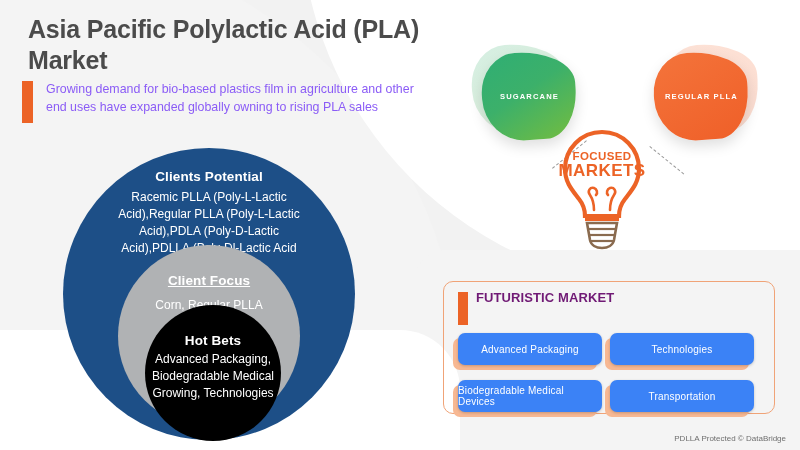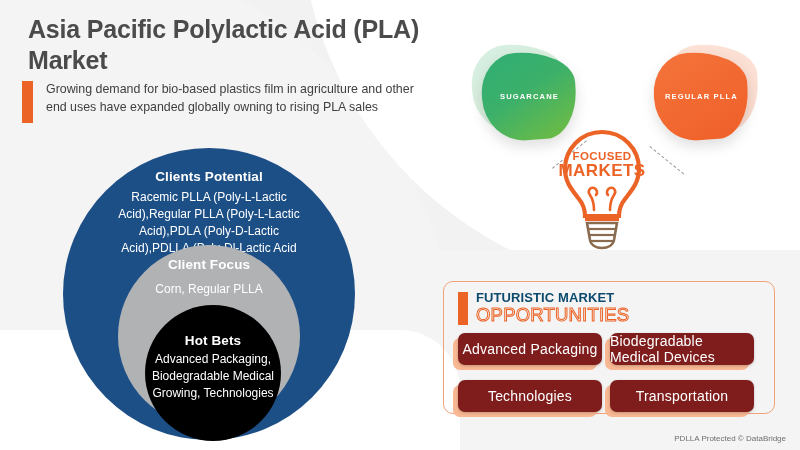--- a/index.html
+++ b/index.html
@@ -58,21 +58,21 @@
     color:#4b4b4b;letter-spacing:-0.2px;
   }
   .subtitle-wrap{
     position:absolute;left:22px;top:80px;width:400px;
     display:flex;align-items:flex-start;
   }
   .accent-bar{
     width:11px;height:42px;background:#ec6326;flex:0 0 auto;margin-top:1px;
   }
   .subtitle{
-    margin-left:13px;font-size:12.4px;line-height:1.47;color:#404040;
+    margin-left:13px;font-size:12.4px;line-height:1.47;color:#8b5cf6;
   }
 
   
   .circle{
     position:absolute;border-radius:50%;
     display:flex;flex-direction:column;align-items:center;
     text-align:center;color:#ffffff;
   }
   .c-outer{
     left:63px;top:148px;width:292px;height:292px;
@@ -83,21 +83,21 @@
     background:#b0b2b4;
   }
   .c-inner{
     left:145px;top:305px;width:136px;height:136px;
     background:#000000;
   }
   .c-title{font-size:13.5px;font-weight:bold;letter-spacing:0.1px;text-align:right;}
   .c-sub{font-size:12px;line-height:1.42;font-weight:normal;}
   .c-outer .c-title{margin-top:21px;}
   .c-outer .c-sub{margin-top:5px;width:205px;}
-  .c-mid .c-title{margin-top:12px;}
+  .c-mid .c-title{margin-top:28px;text-decoration:underline;}
   .c-mid .c-sub{margin-top:9px;width:150px;}
   .c-inner .c-title{margin-top:28px;}
   .c-inner .c-sub{margin-top:3px;width:148px;}
 
   
   .blob-group{position:absolute;}
   .blob{
     position:absolute;width:94px;height:88px;
     border-radius:38% 62% 34% 44% / 46% 38% 56% 50%;
     display:flex;align-items:center;justify-content:center;
@@ -148,42 +148,42 @@
   
   .panel{
     position:absolute;left:443px;top:281px;width:330px;height:131px;
     border:1.3px solid #f0a377;border-radius:10px;
     background:transparent;
   }
   .panel-head{position:absolute;left:14px;top:9px;display:flex;align-items:flex-start;}
   .panel-bar{width:10px;height:33px;background:#ec6326;flex:0 0 auto;margin-top:1px;}
   .panel-heads{margin-left:8px;}
   .panel-h1{
-    font-size:13px;font-weight:bold;color:#0c4a6e;letter-spacing:.1px;line-height:1.08;
+    font-size:13px;font-weight:bold;color:#701a75;letter-spacing:.1px;line-height:1.08;
   }
   .panel-h2{
     font-size:18.5px;font-weight:normal;line-height:1.05;letter-spacing:.2px;
     color:transparent;
     -webkit-text-stroke:1px #ec6326;
   }
   .opt-grid{
     position:absolute;left:14px;top:51px;width:302px;
     display:grid;grid-template-columns:152px 150px;
     grid-auto-rows:36px;row-gap:11px;
   }
   .opt-cell{position:relative;height:33px;}
   .opt-shadow{
     position:absolute;left:-5px;top:5px;width:144px;height:32px;
     background:#f7b893;border-radius:7px;
   }
   .opt-btn{
     position:absolute;left:0;top:0;width:144px;height:32px;
-    background:#7f1d1d;border-radius:7px;
+    background:#3b82f6;border-radius:7px;
     display:flex;align-items:center;justify-content:center;
-    color:#ffffff;font-size:14px;letter-spacing:.2px;
+    color:#ffffff;font-size:10px;letter-spacing:.2px;
     box-shadow:0 1px 3px rgba(0,0,0,.2);
   }
 
   
   .footer{
     position:absolute;right:14px;bottom:7px;
     font-size:8px;color:#6e6e6e;
   }
 </style>
 </head>
@@ -249,39 +249,38 @@
       <div class="l1">FOCUSED</div>
       <div class="l2">MARKETS</div>
     </div>
   </div>
 
   <div class="panel">
     <div class="panel-head">
       <div class="panel-bar"></div>
       <div class="panel-heads">
         <div class="panel-h1">FUTURISTIC MARKET</div>
-        <div class="panel-h2">OPPORTUNITIES</div>
       </div>
     </div>
 
     <div class="opt-grid">
       <div class="opt-cell">
         <div class="opt-shadow"></div>
         <div class="opt-btn">Advanced Packaging</div>
       </div>
       <div class="opt-cell">
         <div class="opt-shadow"></div>
+        <div class="opt-btn">Technologies</div>
+      </div>
+      <div class="opt-cell">
+        <div class="opt-shadow"></div>
         <div class="opt-btn">Biodegradable Medical Devices</div>
       </div>
       <div class="opt-cell">
         <div class="opt-shadow"></div>
-        <div class="opt-btn">Technologies</div>
-      </div>
-      <div class="opt-cell">
-        <div class="opt-shadow"></div>
         <div class="opt-btn">Transportation</div>
       </div>
     </div>
   </div>
 
   <div class="footer">PDLLA Protected © DataBridge</div>
 
 </div>
 
 </body></html>

